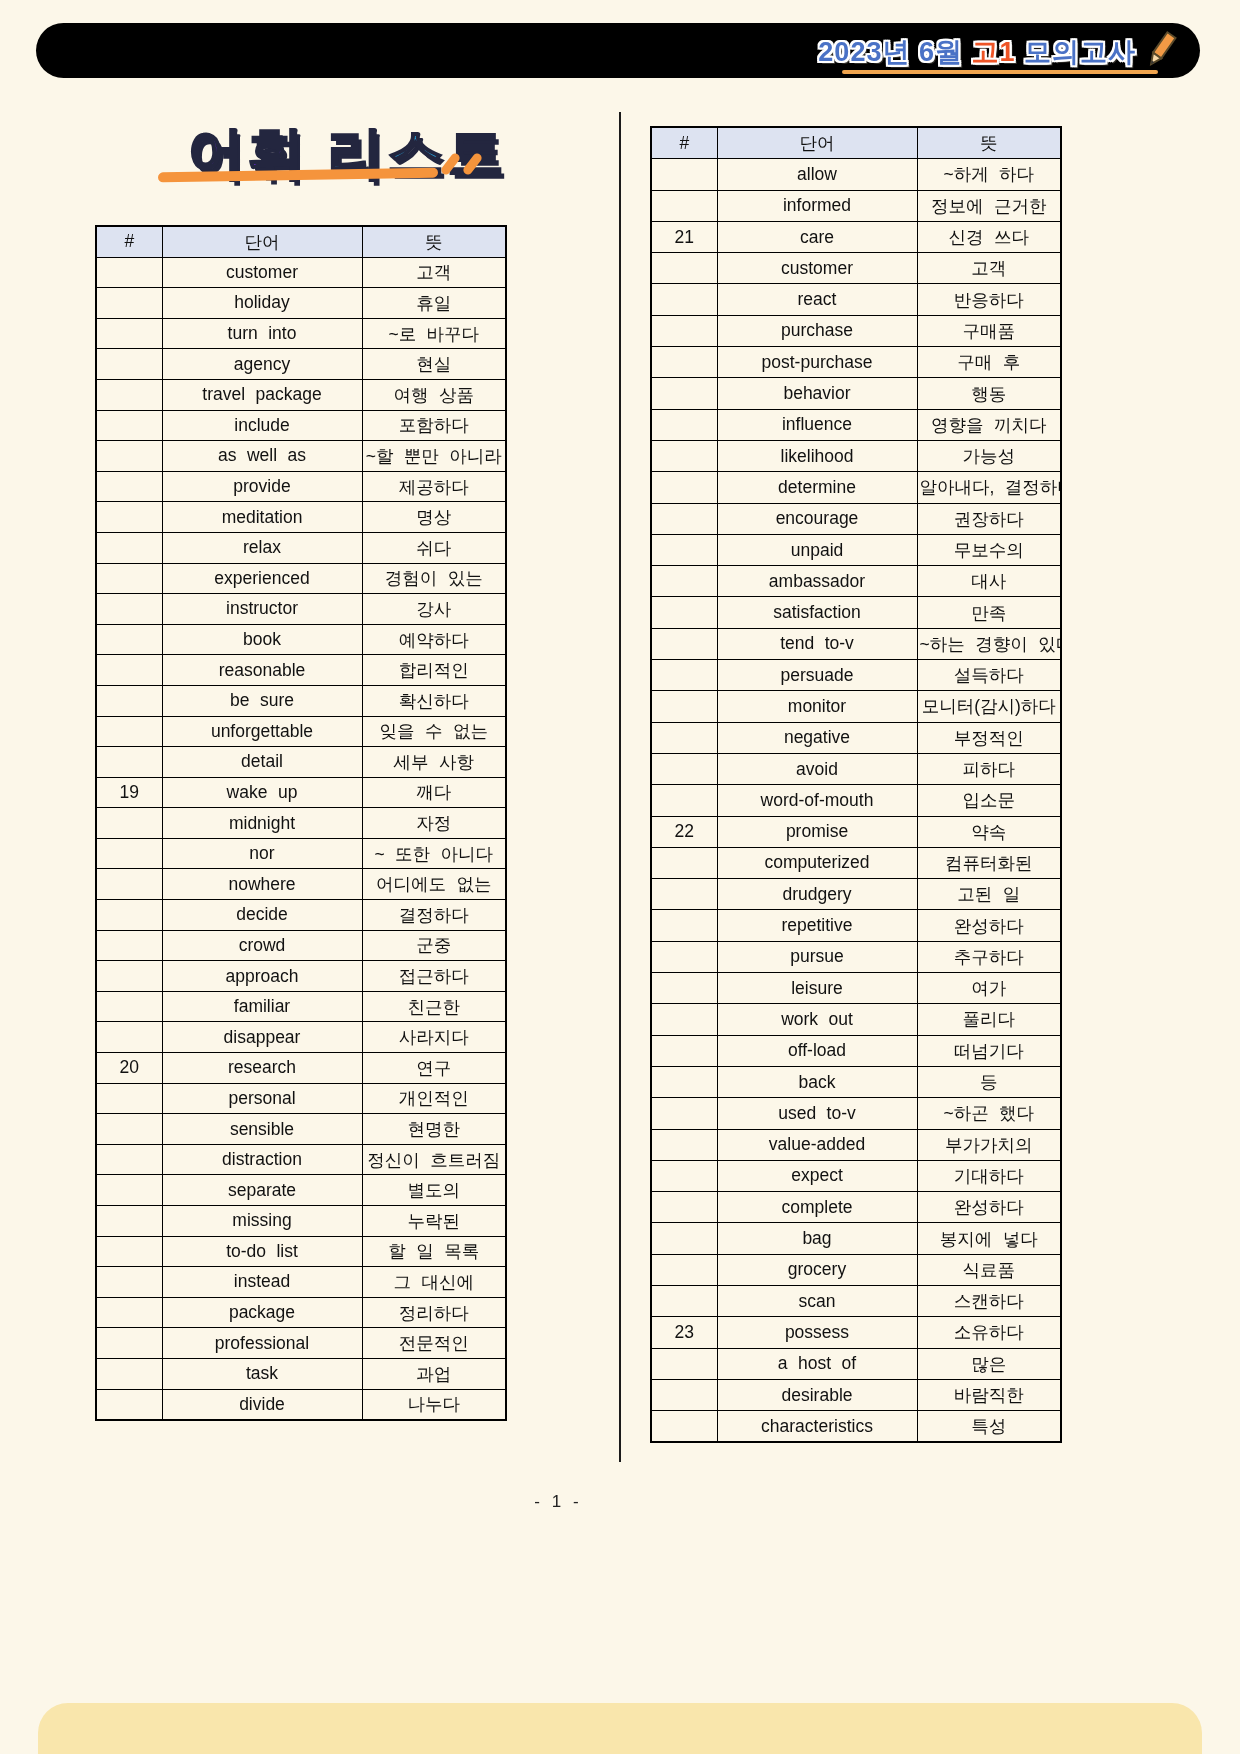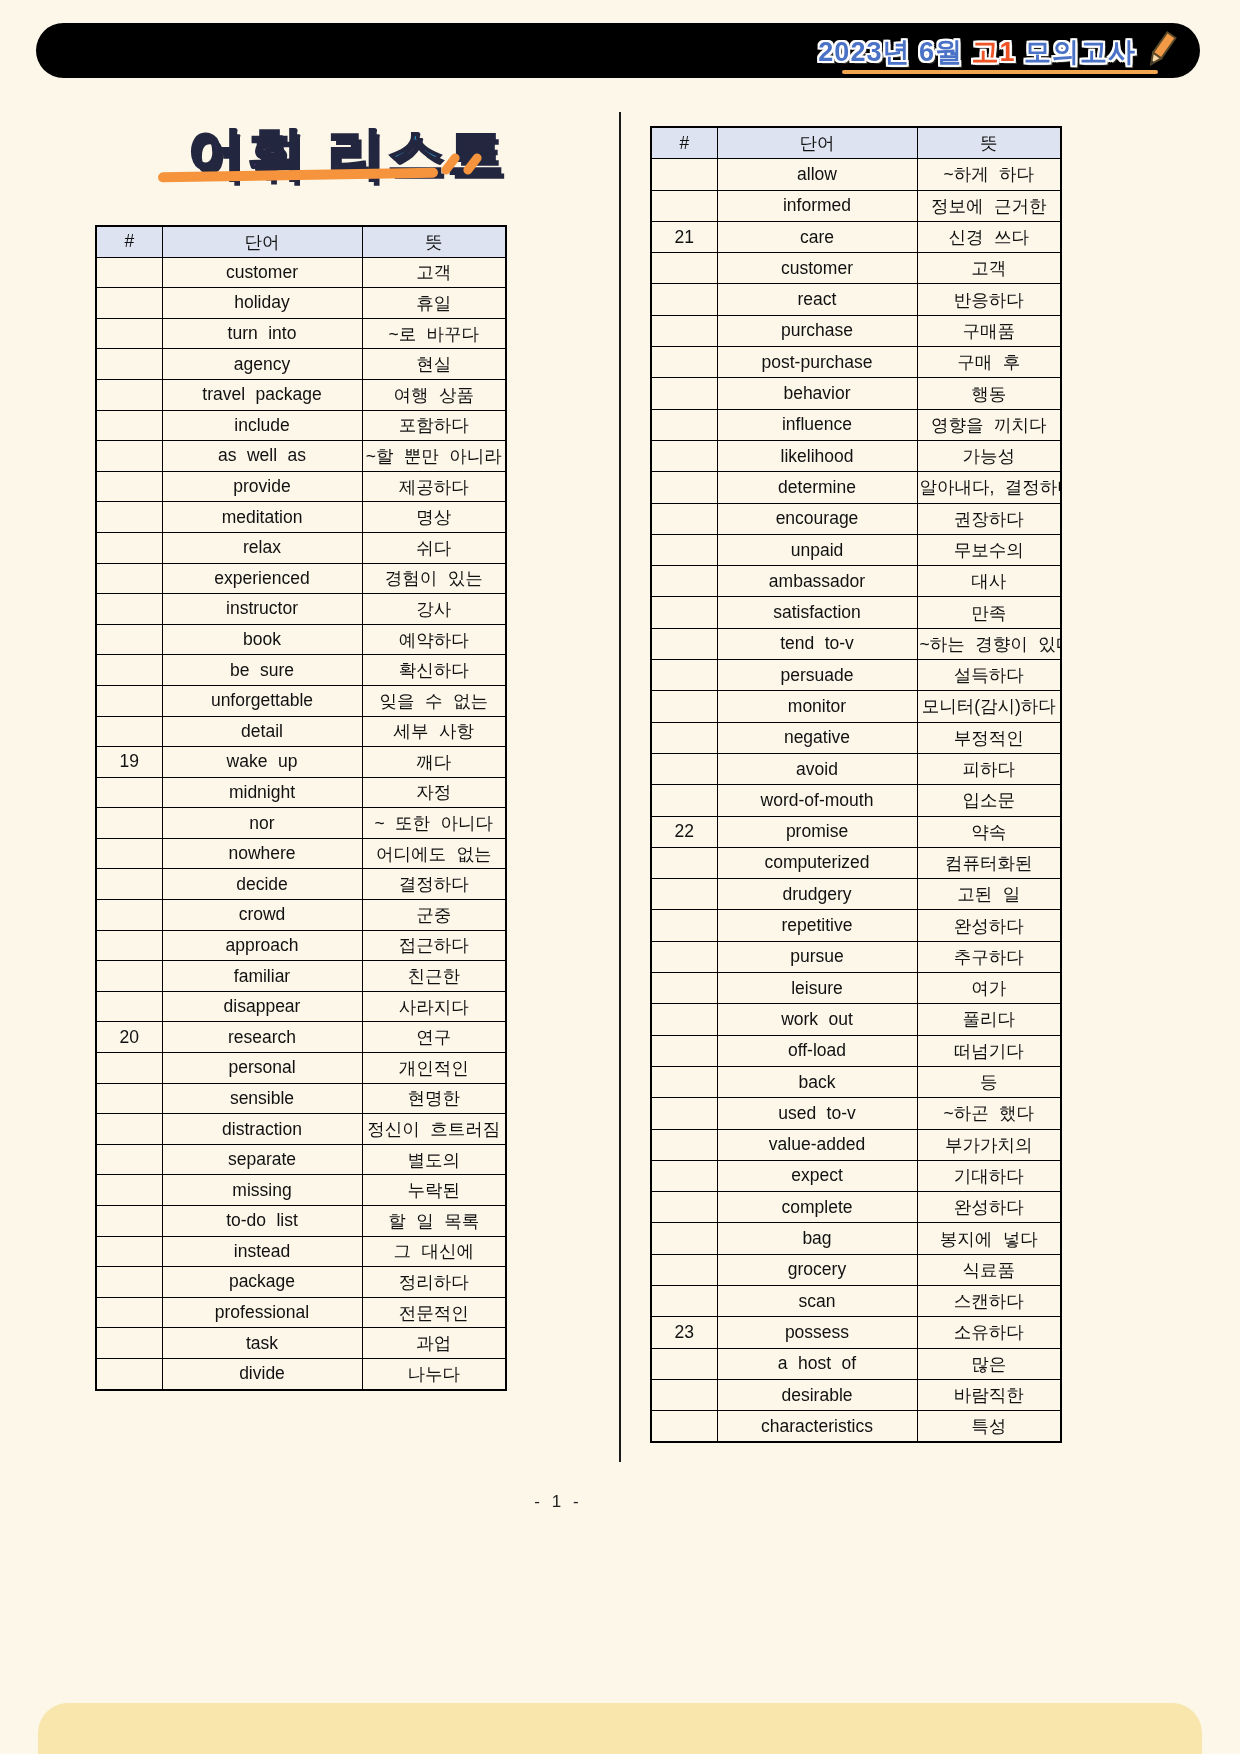--- a/index.html
+++ b/index.html
@@ -185,20 +185,25 @@
           <td>instructor</td>
           <td>강사</td>
         </tr>
         <tr>
           <td></td>
           <td>book</td>
           <td>예약하다</td>
         </tr>
         <tr>
           <td></td>
+          <td>reasonable</td>
+          <td>합리적인</td>
+        </tr>
+        <tr>
+          <td></td>
           <td>be sure</td>
           <td>확신하다</td>
         </tr>
         <tr>
           <td></td>
           <td>unforgettable</td>
           <td>잊을 수 없는</td>
         </tr>
         <tr>
           <td></td>

